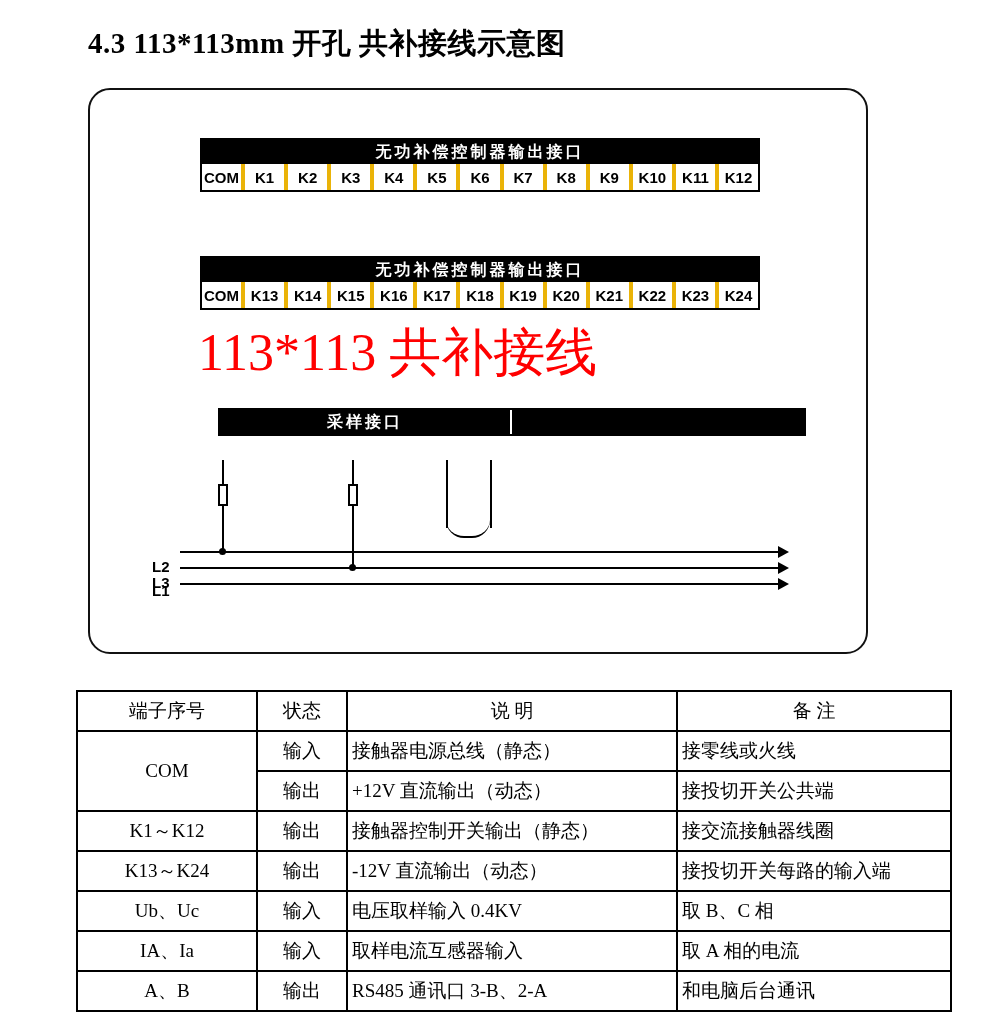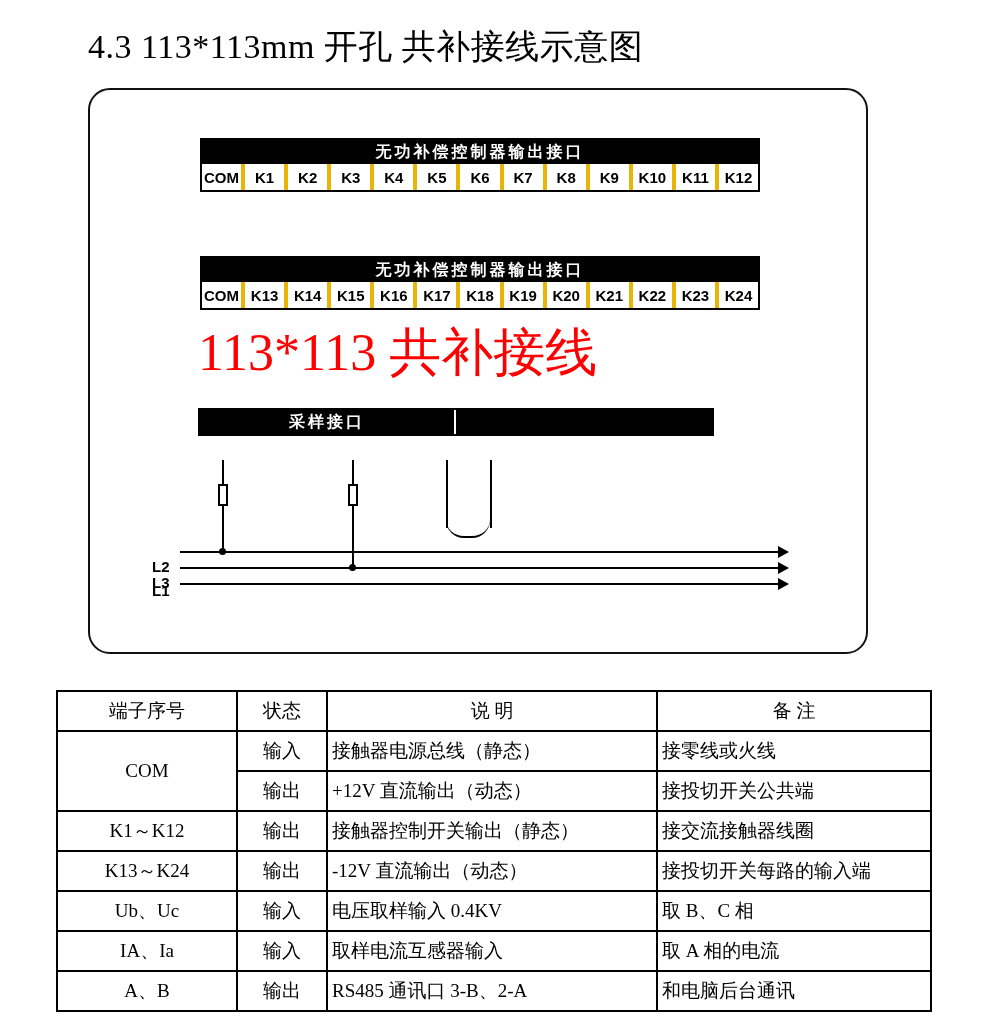--- a/index.html
+++ b/index.html
@@ -12,22 +12,22 @@
     height: 1025px;
     position: relative;
     font-family: "Liberation Sans", sans-serif;
     color: #000;
   }
   .page-title {
     position: absolute;
     left: 88px;
     top: 24px;
     font-family: "Liberation Serif", serif;
-    font-size: 34px;
-    font-weight: normal;
+    font-size: 29px;
+    font-weight: bold;
     letter-spacing: 0.5px;
     white-space: nowrap;
   }
 
   
   .panel {
     position: absolute;
     left: 88px;
     top: 88px;
     width: 780px;
@@ -92,21 +92,21 @@
     background: #000;
   }
   .cell.x::before { transform: rotate(34deg); }
   .cell.x::after  { transform: rotate(-34deg); }
 
   
   #block1 { left: 110px; top: 48px; width: 560px; }
   
   #block2 { left: 110px; top: 166px; width: 560px; }
   
-  #block3 { left: 108px; top: 318px; width: 516px; }
+  #block3 { left: 128px; top: 318px; width: 588px; }
   #block3 .hdrrow { display: flex; }
   #block3 .hdrrow .h1 { width: 50%; border-right: 2px solid #fff; }
   #block3 .hdrrow .h2 { width: 50%; }
   #block3 .hdrrow .h1, #block3 .hdrrow .h2 {
     height: 24px; background: #000; color: #fff;
     font-family: "Liberation Serif", serif; font-size: 16px; font-weight: bold;
     letter-spacing: 3px; display: flex; align-items: center; justify-content: center;
     box-sizing: border-box;
   }
 
@@ -154,21 +154,21 @@
   .ct {
     position: absolute;
     width: 44px; height: 16px;
     border-bottom: 2px solid #000;
     border-radius: 0 0 22px 22px;
   }
 
   
   table.spec {
     position: absolute;
-    left: 56px;
+    left: 76px;
     top: 690px;
     width: 876px;
     border-collapse: collapse;
     font-family: "Liberation Serif", serif;
     font-size: 19px;
   }
   table.spec td, table.spec th {
     border: 2px solid #000;
     padding: 6px 8px;
     text-align: center;

